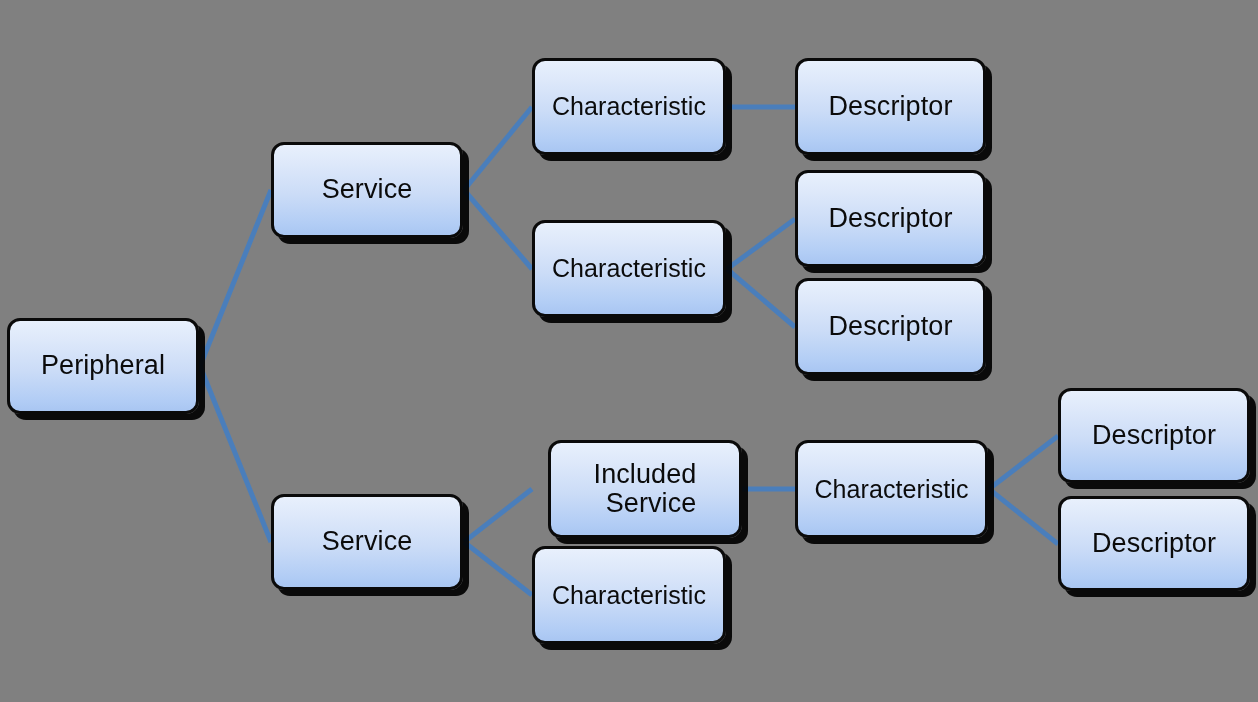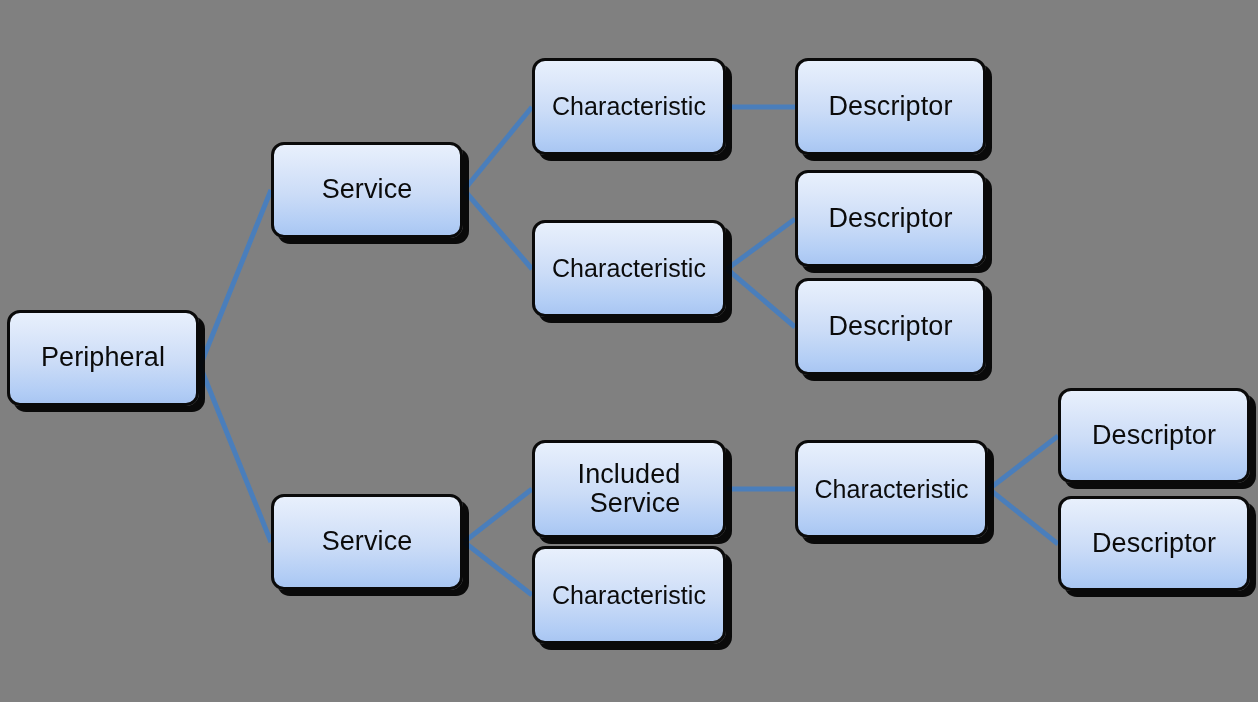--- a/index.html
+++ b/index.html
@@ -55,27 +55,27 @@
       <line x1="464" y1="190" x2="532" y2="269" stroke="#4A7EBB" stroke-width="5" stroke-linecap="butt"></line>
       <line x1="727" y1="107" x2="795" y2="107" stroke="#4A7EBB" stroke-width="5" stroke-linecap="butt"></line>
       <line x1="727" y1="269" x2="795" y2="219" stroke="#4A7EBB" stroke-width="5" stroke-linecap="butt"></line>
       <line x1="727" y1="269" x2="795" y2="327" stroke="#4A7EBB" stroke-width="5" stroke-linecap="butt"></line>
       <line x1="464" y1="542" x2="532" y2="489" stroke="#4A7EBB" stroke-width="5" stroke-linecap="butt"></line>
       <line x1="464" y1="542" x2="532" y2="595" stroke="#4A7EBB" stroke-width="5" stroke-linecap="butt"></line>
       <line x1="727" y1="489" x2="795" y2="489" stroke="#4A7EBB" stroke-width="5" stroke-linecap="butt"></line>
       <line x1="989" y1="489" x2="1058" y2="436" stroke="#4A7EBB" stroke-width="5" stroke-linecap="butt"></line>
       <line x1="989" y1="489" x2="1058" y2="544" stroke="#4A7EBB" stroke-width="5" stroke-linecap="butt"></line>
     </svg>
-<div class="node" style="left: 7px; top: 310px; width: 192px; height: 96px; border-color: rgb(10, 10, 10);"><span>Peripheral</span></div>
+<div class="node" style="left: 7px; top: 318px; width: 192px; height: 96px; border-color: rgb(10, 10, 10);"><span>Peripheral</span></div>
     <div class="node" style="left: 271px; top: 142px; width: 192px; height: 96px; border-color: rgb(10, 10, 10);"><span>Service</span></div>
     <div class="node small-text" style="left: 532px; top: 58px; width: 194px; height: 97px; border-color: rgb(10, 10, 10);"><span>Characteristic</span></div>
     <div class="node small-text" style="left: 532px; top: 220px; width: 194px; height: 97px; border-color: rgb(10, 10, 10);"><span>Characteristic</span></div>
     <div class="node" style="left: 795px; top: 58px; width: 191px; height: 97px; border-color: rgb(10, 10, 10);"><span>Descriptor</span></div>
     <div class="node" style="left: 795px; top: 170px; width: 191px; height: 97px; border-color: rgb(10, 10, 10);"><span>Descriptor</span></div>
     <div class="node" style="left: 795px; top: 278px; width: 191px; height: 97px; border-color: rgb(10, 10, 10);"><span>Descriptor</span></div>
     <div class="node" style="left: 271px; top: 494px; width: 192px; height: 96px; border-color: rgb(10, 10, 10);"><span>Service</span></div>
-    <div class="node" style="left: 532px; top: 440px; width: 194px; height: 98px; border-color: rgb(10, 10, 10);"><span>Included
+    <div class="node" style="left: 548px; top: 440px; width: 194px; height: 98px; border-color: rgb(10, 10, 10);"><span>Included
 Service</span></div>
     <div class="node small-text" style="left: 532px; top: 546px; width: 194px; height: 98px; border-color: rgb(10, 10, 10);"><span>Characteristic</span></div>
     <div class="node small-text" style="left: 795px; top: 440px; width: 193px; height: 98px; border-color: rgb(10, 10, 10);"><span>Characteristic</span></div>
     <div class="node" style="left: 1058px; top: 388px; width: 192px; height: 95px; border-color: rgb(10, 10, 10);"><span>Descriptor</span></div>
     <div class="node" style="left: 1058px; top: 496px; width: 192px; height: 95px; border-color: rgb(10, 10, 10);"><span>Descriptor</span></div>
   </div>
 
 </body></html>

